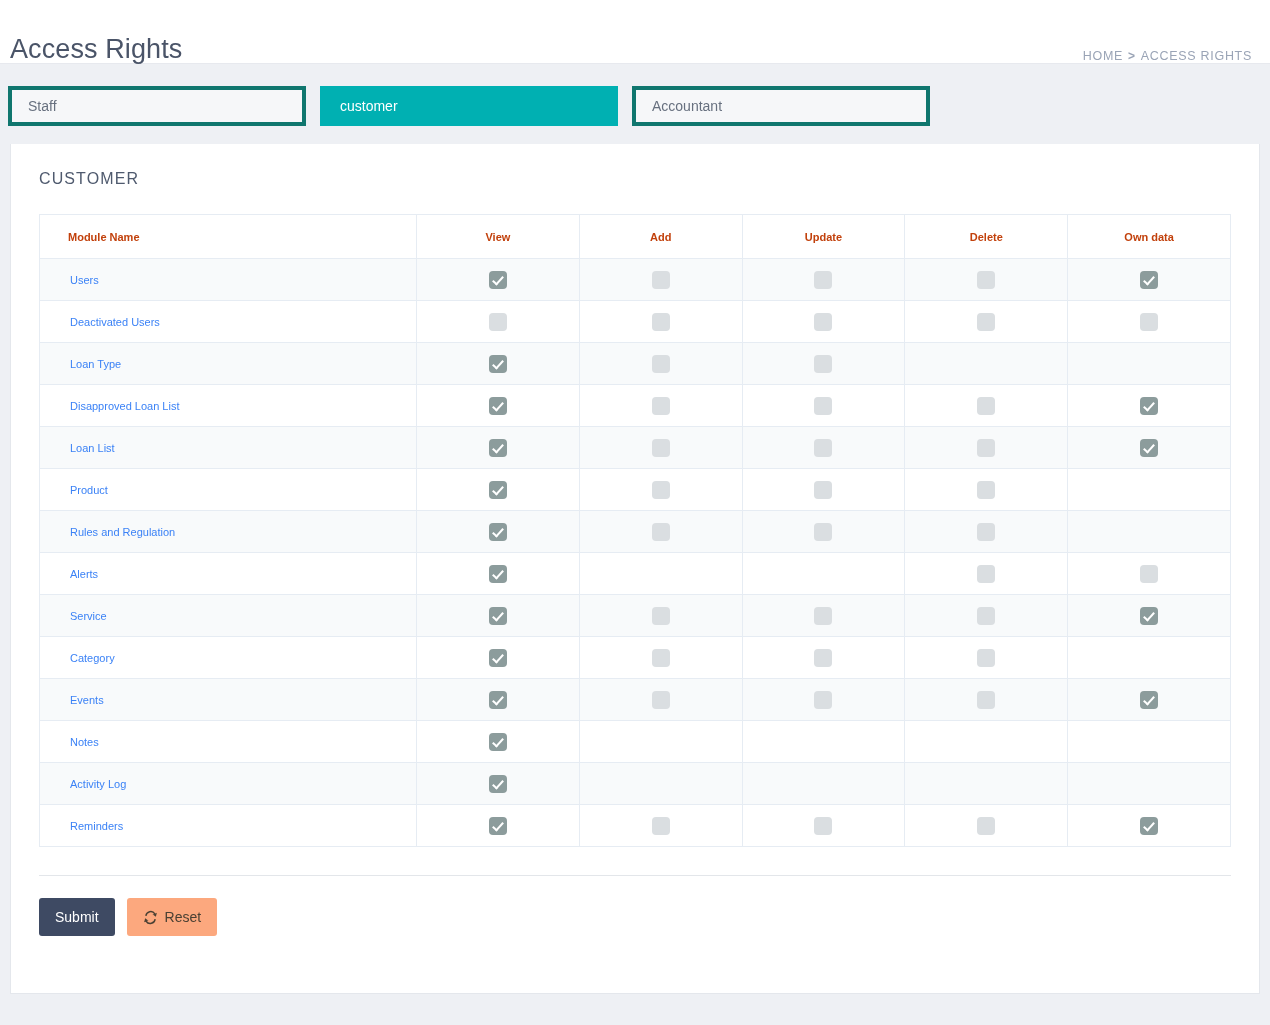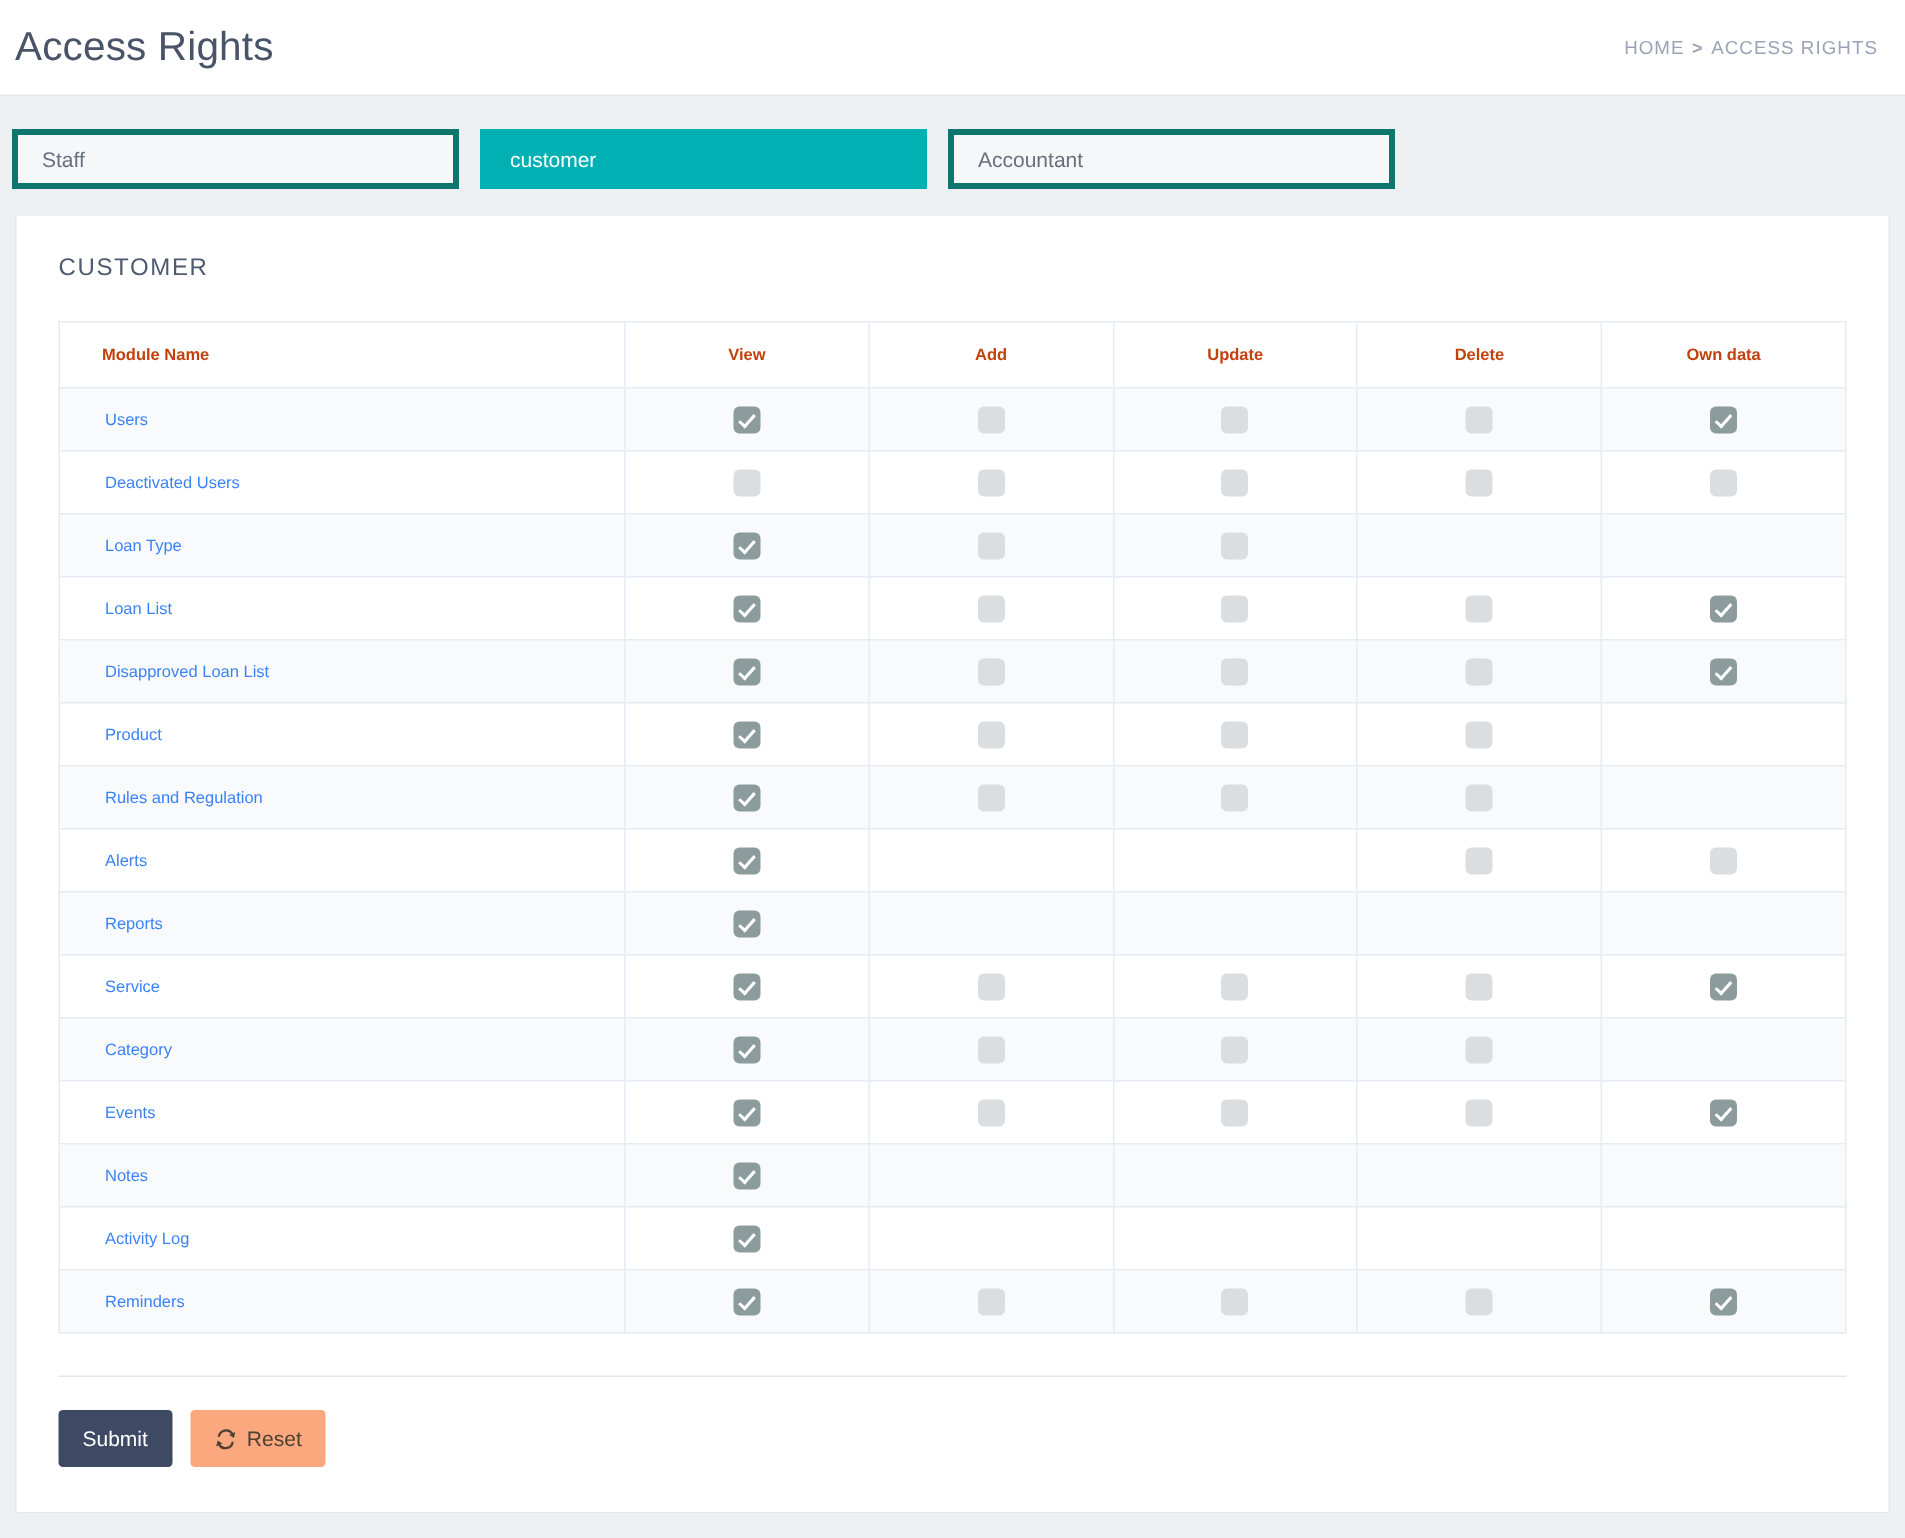--- a/index.html
+++ b/index.html
@@ -11,21 +11,21 @@
     background: #eef0f4;
     font-family: "Liberation Sans", sans-serif;
     -webkit-font-smoothing: antialiased;
   }
 
   
   .page-header {
     background: #ffffff;
     height: 64px;
     display: flex;
-    align-items: center;
+    align-items: flex-end;
     justify-content: space-between;
     padding: 0 10px 0 8px;
     border-bottom: 1px solid #e7e9ee;
   }
   .page-title {
     font-size: 27px;
     font-weight: 400;
     color: #4a5468;
     letter-spacing: 0.1px;
     line-height: 1;
@@ -222,36 +222,36 @@
         </tr>
         <tr>
           <td class="cell-module">Loan Type</td>
           <td class="cell-perm"><span class="cb on"></span></td>
           <td class="cell-perm"><span class="cb off"></span></td>
           <td class="cell-perm"><span class="cb off"></span></td>
           <td class="cell-perm"><span class="cb-none"></span></td>
           <td class="cell-perm"><span class="cb-none"></span></td>
         </tr>
         <tr>
+          <td class="cell-module">Disapproved Loan List</td>
+          <td class="cell-perm"><span class="cb on"></span></td>
+          <td class="cell-perm"><span class="cb off"></span></td>
+          <td class="cell-perm"><span class="cb off"></span></td>
+          <td class="cell-perm"><span class="cb off"></span></td>
+          <td class="cell-perm"><span class="cb on"></span></td>
+        </tr>
+        <tr>
           <td class="cell-module">Loan List</td>
           <td class="cell-perm"><span class="cb on"></span></td>
           <td class="cell-perm"><span class="cb off"></span></td>
           <td class="cell-perm"><span class="cb off"></span></td>
           <td class="cell-perm"><span class="cb off"></span></td>
           <td class="cell-perm"><span class="cb on"></span></td>
         </tr>
         <tr>
-          <td class="cell-module">Disapproved Loan List</td>
-          <td class="cell-perm"><span class="cb on"></span></td>
-          <td class="cell-perm"><span class="cb off"></span></td>
-          <td class="cell-perm"><span class="cb off"></span></td>
-          <td class="cell-perm"><span class="cb off"></span></td>
-          <td class="cell-perm"><span class="cb on"></span></td>
-        </tr>
-        <tr>
           <td class="cell-module">Product</td>
           <td class="cell-perm"><span class="cb on"></span></td>
           <td class="cell-perm"><span class="cb off"></span></td>
           <td class="cell-perm"><span class="cb off"></span></td>
           <td class="cell-perm"><span class="cb off"></span></td>
           <td class="cell-perm"><span class="cb-none"></span></td>
         </tr>
         <tr>
           <td class="cell-module">Rules and Regulation</td>
           <td class="cell-perm"><span class="cb on"></span></td>
@@ -260,28 +260,20 @@
           <td class="cell-perm"><span class="cb off"></span></td>
           <td class="cell-perm"><span class="cb-none"></span></td>
         </tr>
         <tr>
           <td class="cell-module">Alerts</td>
           <td class="cell-perm"><span class="cb on"></span></td>
           <td class="cell-perm"><span class="cb-none"></span></td>
           <td class="cell-perm"><span class="cb-none"></span></td>
           <td class="cell-perm"><span class="cb off"></span></td>
           <td class="cell-perm"><span class="cb off"></span></td>
-        </tr>
-        <tr>
-          <td class="cell-module">Reports</td>
-          <td class="cell-perm"><span class="cb on"></span></td>
-          <td class="cell-perm"><span class="cb-none"></span></td>
-          <td class="cell-perm"><span class="cb-none"></span></td>
-          <td class="cell-perm"><span class="cb-none"></span></td>
-          <td class="cell-perm"><span class="cb-none"></span></td>
         </tr>
         <tr>
           <td class="cell-module">Service</td>
           <td class="cell-perm"><span class="cb on"></span></td>
           <td class="cell-perm"><span class="cb off"></span></td>
           <td class="cell-perm"><span class="cb off"></span></td>
           <td class="cell-perm"><span class="cb off"></span></td>
           <td class="cell-perm"><span class="cb on"></span></td>
         </tr>
         <tr>

